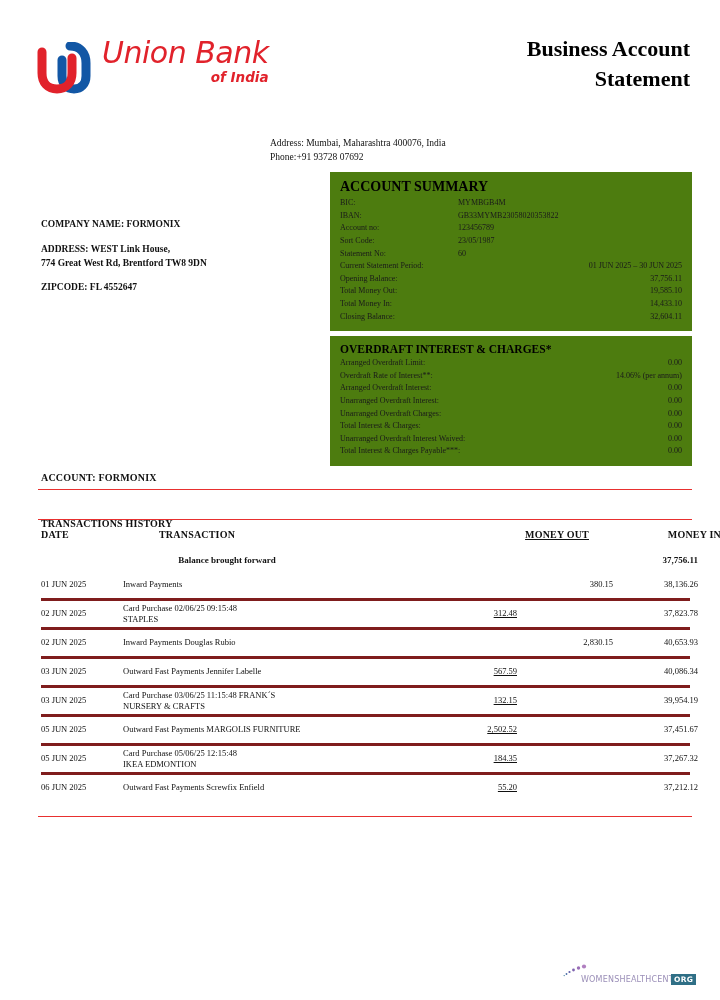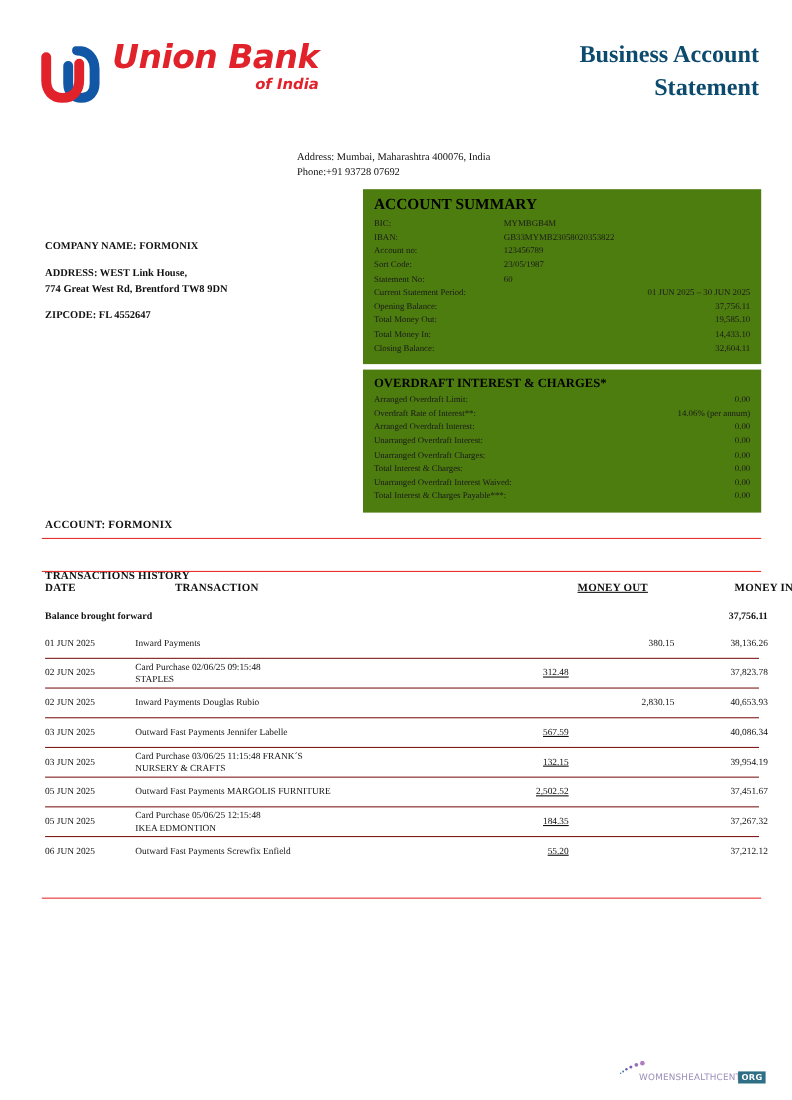--- a/index.html
+++ b/index.html
@@ -43,21 +43,21 @@
     height: 52px;
     flex: 0 0 auto;
     margin-top: 4px;
   }
   .logo-text {
     margin-left: 10px;
     line-height: 1;
   }
   .logo-text .lt-main {
     font-family: "DejaVu Sans", sans-serif;
-    font-weight: bold;
+    font-weight: normal;
     font-style: italic;
     font-size: 30px;
     color: #e1222b;
     letter-spacing: -0.5px;
     display: block;
   }
   .logo-text .lt-sub {
     font-family: "DejaVu Sans", sans-serif;
     font-weight: bold;
     font-style: italic;
@@ -71,21 +71,21 @@
   .doc-title {
     position: absolute;
     right: 0;
     top: 0;
     width: 300px;
     text-align: right;
     font-family: "Liberation Serif", serif;
     font-weight: bold;
     font-size: 22px;
     line-height: 1.35;
-    color: #0c4a6e;
+    color: #000000;
   }
   .doc-title .dt-line { display: block; }
 
   .bank-contact {
     position: absolute;
     right: 30px;
     top: 136px;
     width: 420px;
     text-align: left;
     font-size: 9.5px;
@@ -183,21 +183,21 @@
     left: 41px;
     top: 528px;
     width: 649px;
   }
   .t-row {
     display: flex;
     align-items: center;
     font-size: 8.5px;
     line-height: 1.35;
     min-height: 26px;
-    border-bottom: 1px solid #7f1d1d;
+    border-bottom: 3px solid #7f1d1d;
   }
   .t-row.header-row {
     font-size: 10px;
     font-weight: bold;
     letter-spacing: 0.2px;
     border-bottom: none;
     min-height: 20px;
     align-items: flex-start;
     gap: 36px;
   }
@@ -389,21 +389,21 @@
     <div class="t-row header-row">
       <span class="c-date">DATE</span>
       <span class="c-desc">TRANSACTION</span>
       <span class="c-out">MONEY OUT</span>
       <span class="c-in">MONEY IN</span>
       <span class="c-bal">BALANCE</span>
     </div>
 
     <div class="t-row brought-forward">
       <span class="c-date"></span>
-      <span class="c-desc" style="width:372px;margin-left:-82px;padding-left:0;">Balance brought forward</span>
+      <span class="c-desc" style="width:372px;margin-left:-82px;padding-left:0;text-align:center;">Balance brought forward</span>
       <span class="c-out"></span>
       <span class="c-in"></span>
       <span class="c-bal">37,756.11</span>
     </div>
 
     <div class="t-row">
       <span class="c-date">01 JUN 2025</span>
       <span class="c-desc">
         <span class="desc-l1">Inward Payments</span>
         <span class="desc-l2"></span>

